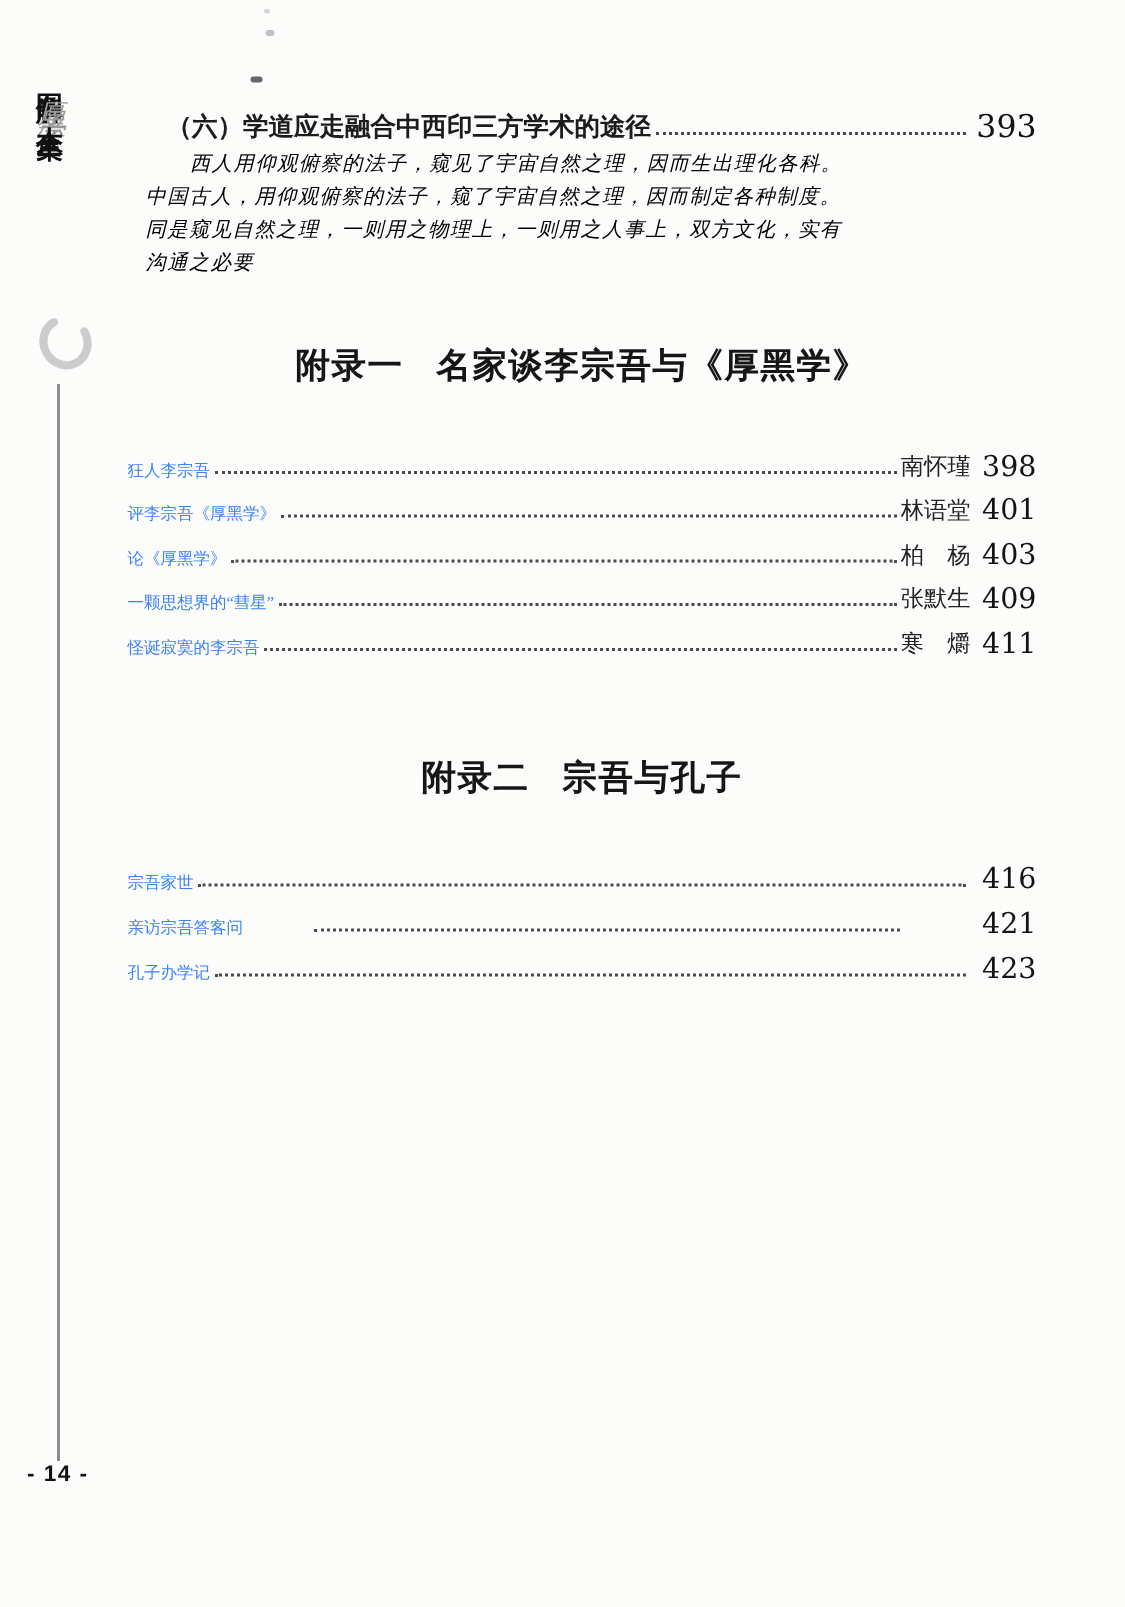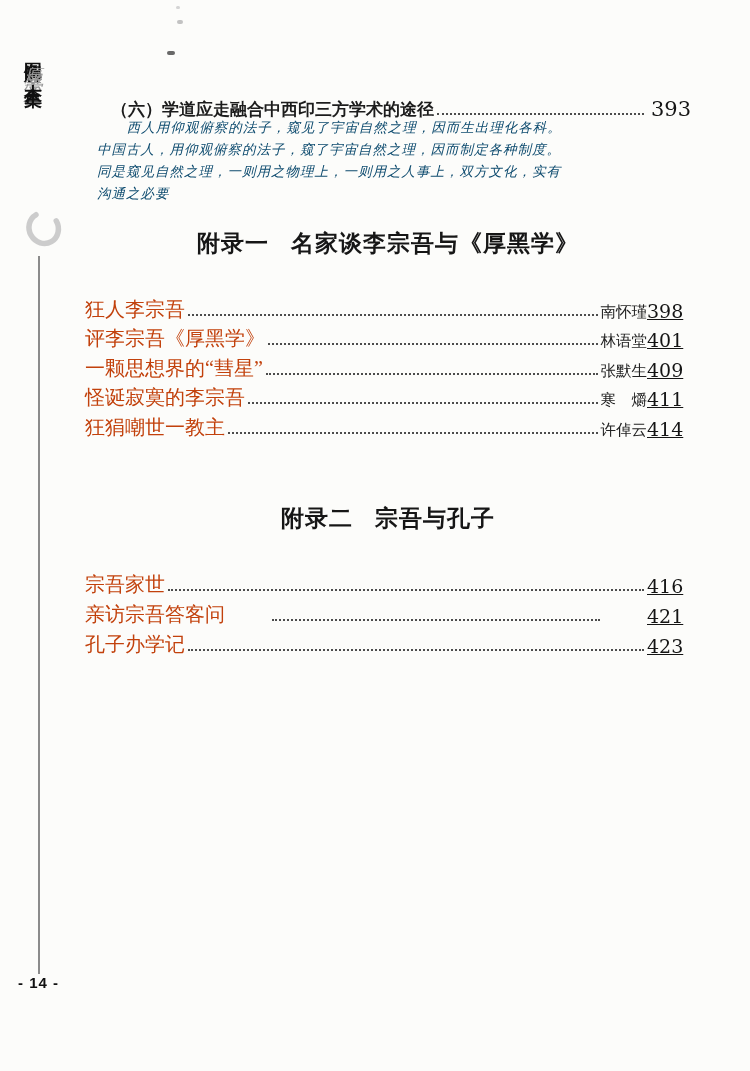--- a/index.html
+++ b/index.html
@@ -27,63 +27,63 @@
   .vrule{
     position:absolute;left:38px;top:256px;
     width:2px;height:718px;background:#8b8b8b;
   }
   .page-label{
     position:absolute;left:18px;top:974px;
     font-weight:bold;font-size:15px;letter-spacing:1px;color:#111;
   }
   .lead-row{
     position:absolute;left:85px;top:74px;width:606px;
-    display:flex;align-items:flex-end;margin-top:25px;
+    display:flex;align-items:flex-end;
   }
   .lead-title{
     font-weight:bold;font-size:17px;line-height:1.2;
     padding-left:26px;white-space:nowrap;
   }
   .leader{
     flex:1;border-bottom:2px dotted #4c4c4c;
     margin:0 3px 5px 3px;min-width:20px;
   }
   .pagenum{
     font-family:"DejaVu Serif", serif;
     font-size:21px;line-height:1;color:#141414;
     min-width:44px;text-align:right;white-space:nowrap;
   }
   .annotation{
-    position:absolute;left:97px;top:116px;width:560px;
+    position:absolute;left:97px;top:98px;width:560px;
     font-family:"DejaVu Serif", serif;font-style:italic;
-    font-size:13.5px;line-height:22px;color:#0c4a6e;
+    font-size:13.5px;line-height:22px;color:#000000;
     letter-spacing:1px;
   }
   .annotation .first{text-indent:2.2em;}
   .section-heading{
     position:absolute;width:606px;left:85px;
     text-align:center;font-weight:bold;font-size:23px;
     letter-spacing:1px;color:#161616;white-space:nowrap;
   }
   .heading-label{margin-right:0.95em;margin-top:36px;}
   .toc-list{position:absolute;left:85px;width:606px;}
   .toc-row{display:flex;align-items:flex-end;height:29.5px;}
   .toc-title{
     font-family:"Liberation Serif", serif;
-    font-size:20px;line-height:1.15;color:#c2410c;white-space:nowrap;
+    font-size:11px;line-height:1.15;color:#3b82f6;white-space:nowrap;
   }
   .toc-author{
     font-family:"Liberation Serif", serif;
     font-size:15.5px;line-height:1.15;color:#222;
     white-space:nowrap;
   }
   .toc-page{
     font-family:"DejaVu Serif", serif;
     font-size:19px;line-height:1;color:#141414;
-    min-width:44px;white-space:nowrap;text-decoration:underline;
+    min-width:44px;text-align:right;white-space:nowrap;
   }
   
   .speck-dark{
     position:absolute;left:167px;top:51px;width:8px;height:4px;
     background:#4d4d4d;border-radius:2px;opacity:.85;
   }
   .speck-faint{
     position:absolute;left:177px;top:20px;width:6px;height:4px;
     background:#c2c2c2;border-radius:2px;
   }
@@ -135,36 +135,36 @@
       <span class="toc-author">南怀瑾</span>
       <span class="toc-page">398</span>
     </div>
     <div class="toc-row">
       <span class="toc-title">评李宗吾《厚黑学》</span>
       <span class="leader"></span>
       <span class="toc-author">林语堂</span>
       <span class="toc-page">401</span>
     </div>
     <div class="toc-row">
+      <span class="toc-title">论《厚黑学》</span>
+      <span class="leader"></span>
+      <span class="toc-author">柏　杨</span>
+      <span class="toc-page">403</span>
+    </div>
+    <div class="toc-row">
       <span class="toc-title">一颗思想界的“彗星”</span>
       <span class="leader"></span>
       <span class="toc-author">张默生</span>
       <span class="toc-page">409</span>
     </div>
     <div class="toc-row">
       <span class="toc-title">怪诞寂寞的李宗吾</span>
       <span class="leader"></span>
       <span class="toc-author">寒　爝</span>
       <span class="toc-page">411</span>
-    </div>
-    <div class="toc-row">
-      <span class="toc-title">狂狷嘲世一教主</span>
-      <span class="leader"></span>
-      <span class="toc-author">许倬云</span>
-      <span class="toc-page">414</span>
     </div>
   </div>
 
   <div class="section-heading" style="top:503px;">
     <span class="heading-label">附录二</span><span>宗吾与孔子</span>
   </div>
 
   <div class="toc-list" style="top:566px;">
     <div class="toc-row" style="height:30px;">
       <span class="toc-title">宗吾家世</span>

